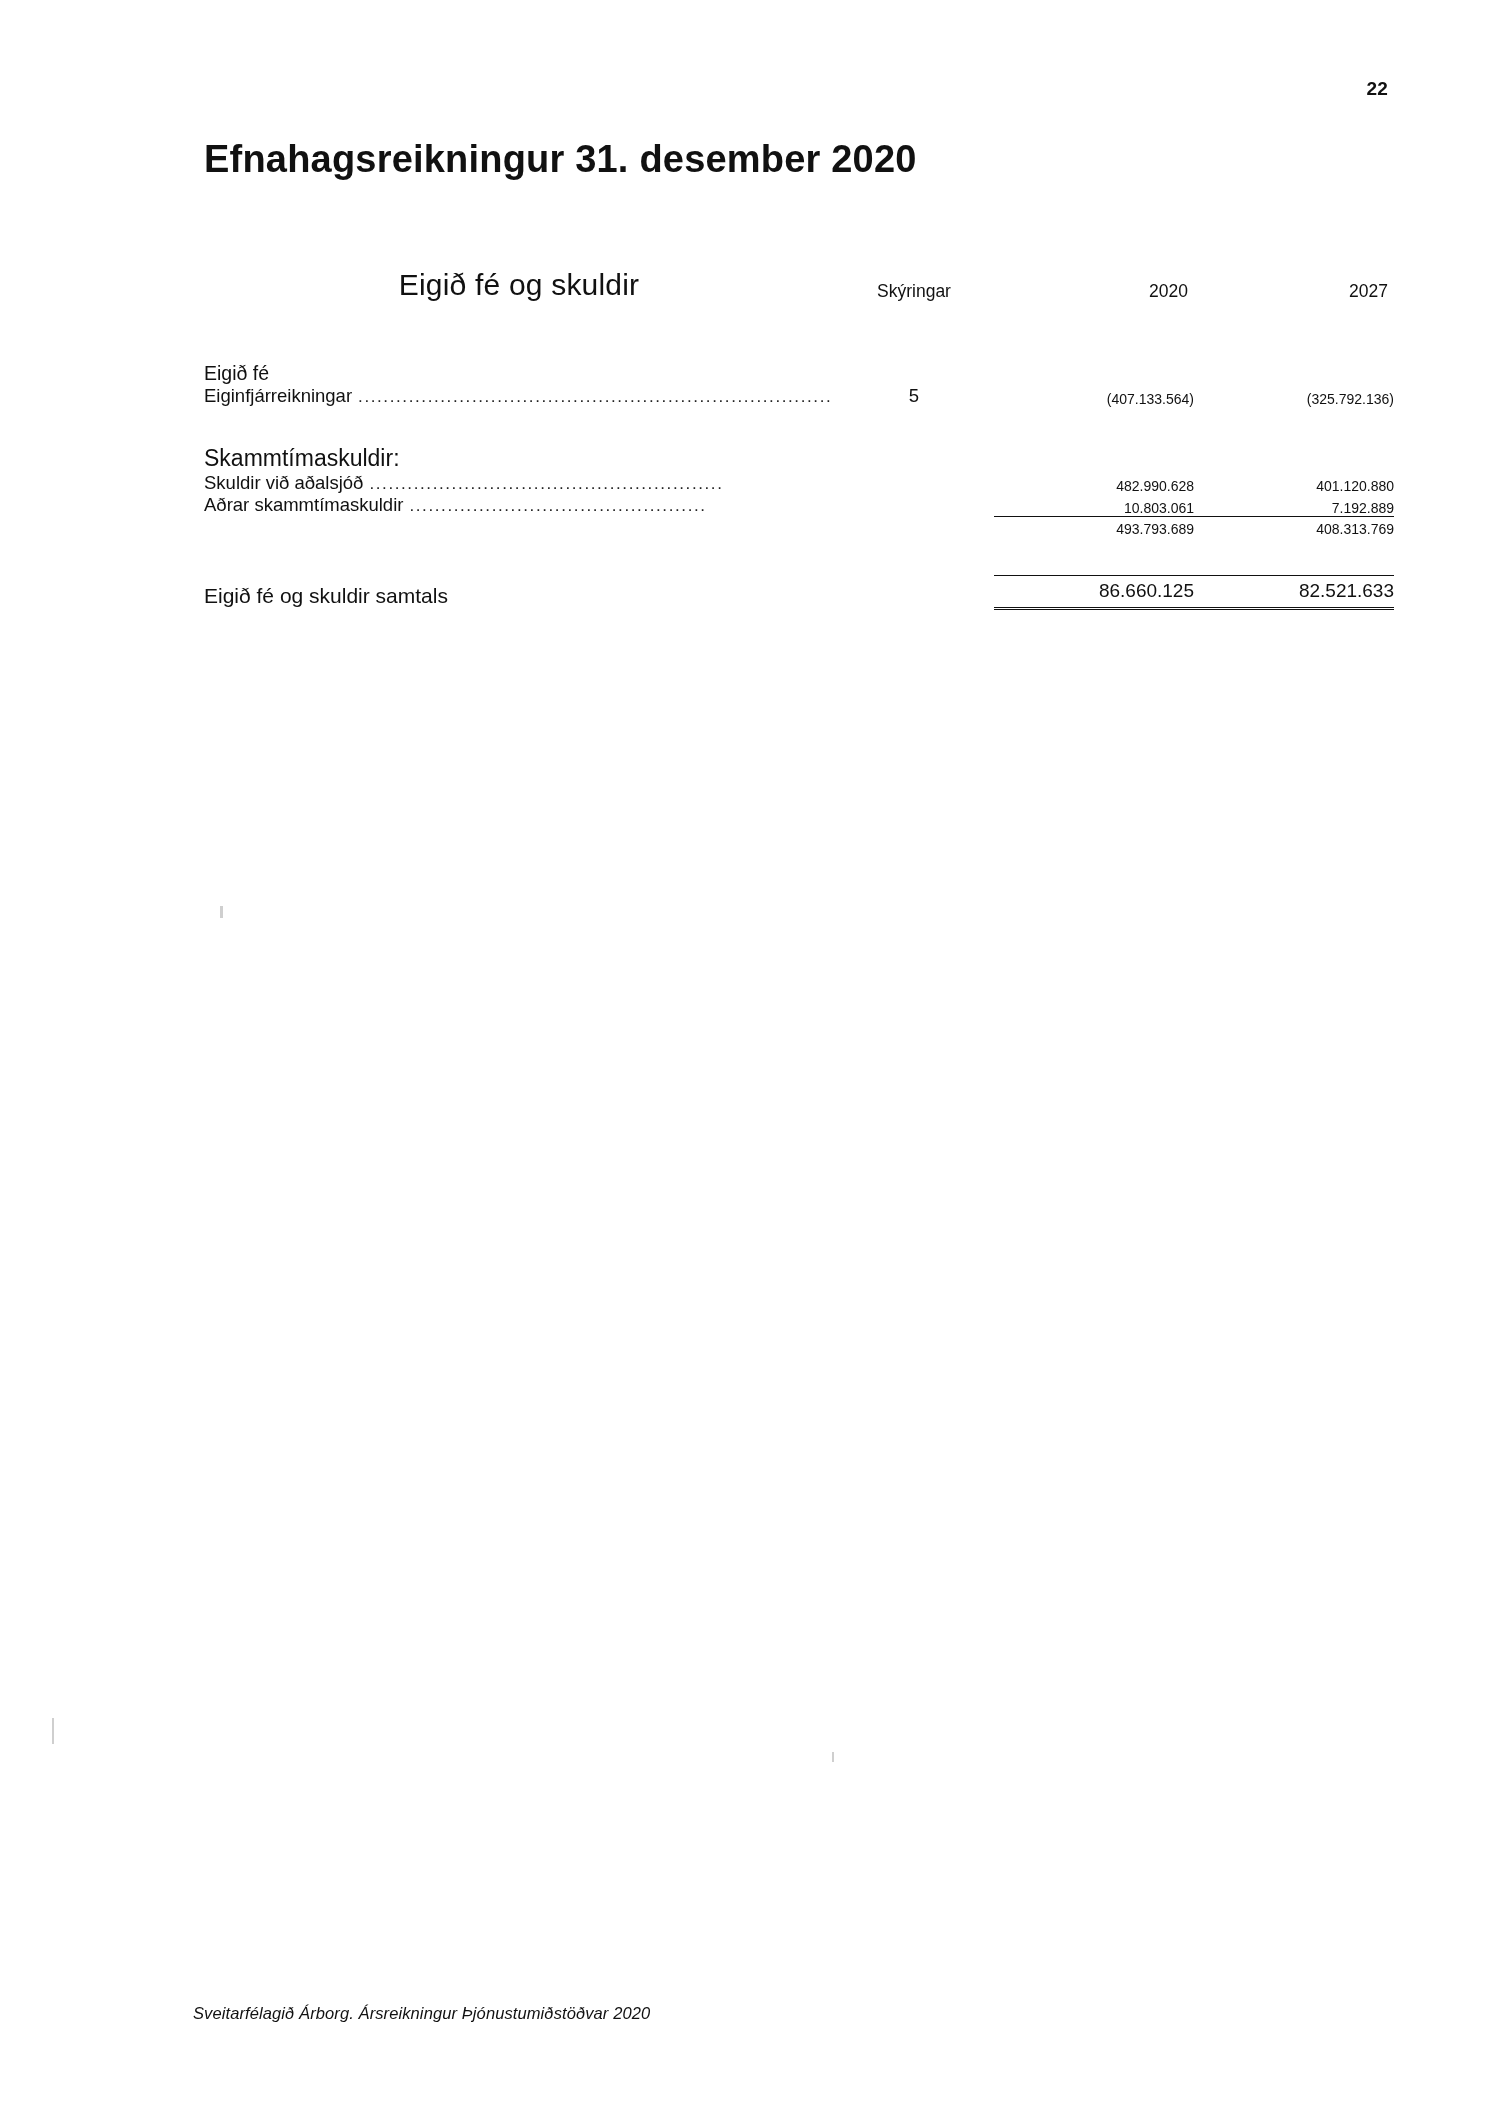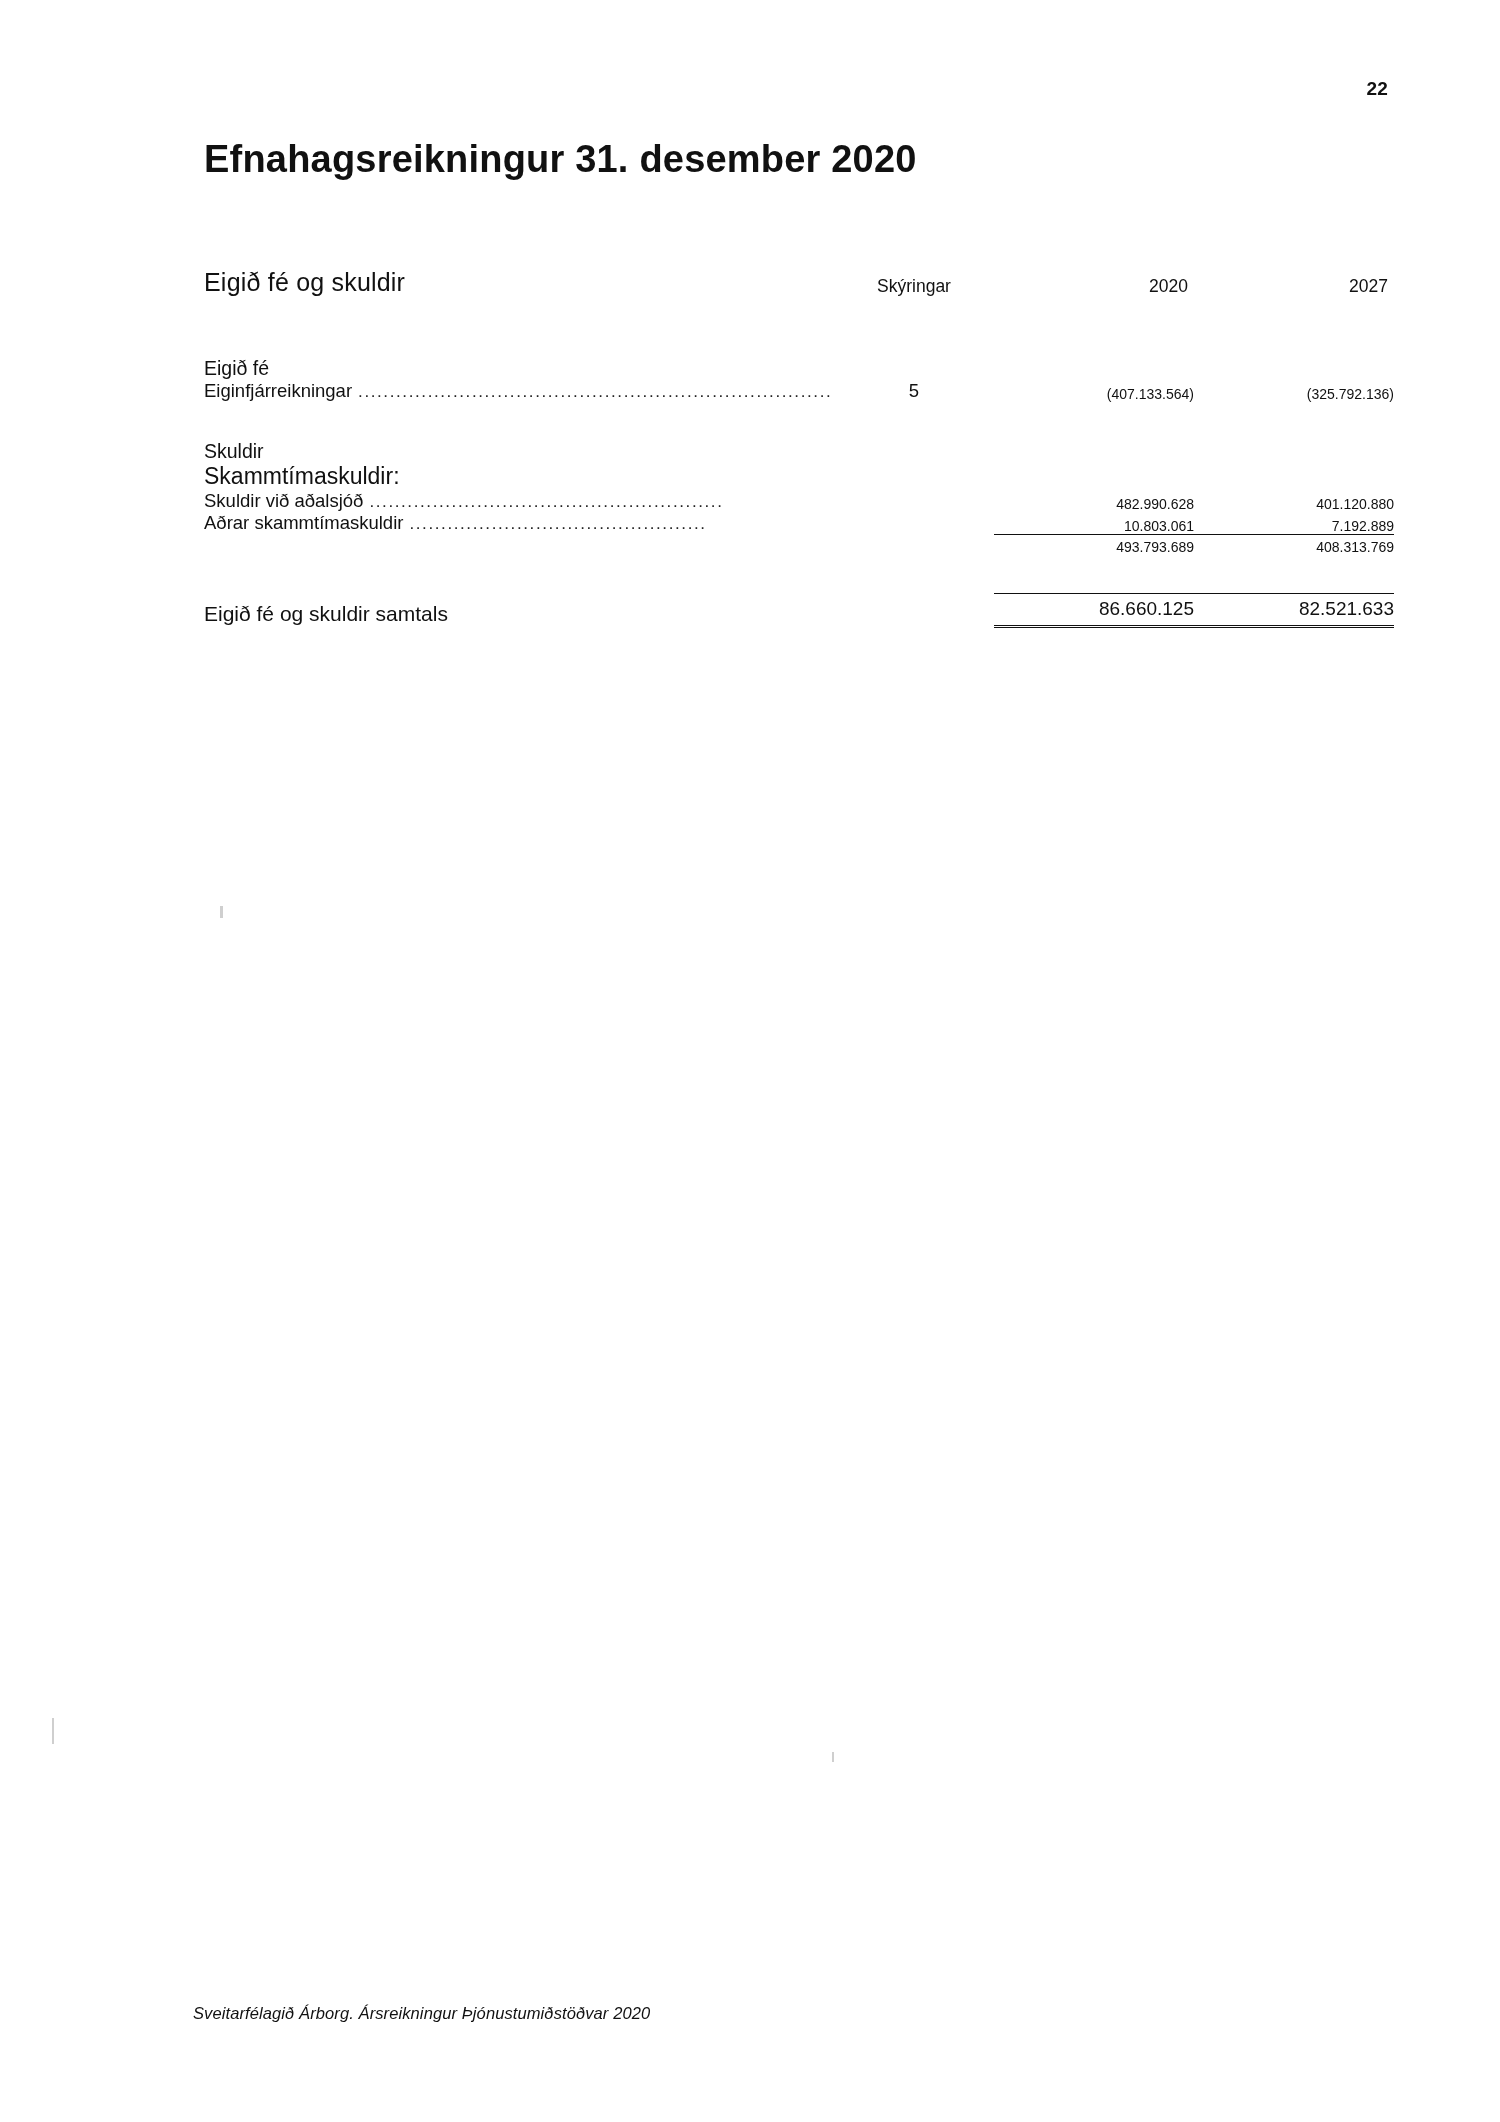--- a/index.html
+++ b/index.html
@@ -60,24 +60,25 @@
   table.fin col.c-y1     { width: 200px; }
   table.fin col.c-y2     { width: 200px; }
 
   table.fin td, table.fin th {
     padding: 0;
     vertical-align: bottom;
     font-weight: normal;
   }
 
   .hdr-section {
-    font-size: 25px;
+    font-size: 30px;
     font-weight: bold;
     letter-spacing: 0.2px;
     padding-bottom: 4px;
+    text-align: center;
   }
   .hdr-col {
     font-size: 17.5px;
     font-weight: bold;
     text-align: center;
     padding-bottom: 6px;
   }
   .hdr-col.right { text-align: right; padding-right: 6px; }
 
   .row-spacer-lg td { height: 60px; }
@@ -201,26 +202,20 @@
           <td class="item"><span>Eiginfjárreikningar</span><span class="leader">...........................................................................</span></td>
           <td class="note">5</td>
           <td class="num">(407.133.564)</td>
           <td class="num">(325.792.136)</td>
         </tr>
 
         <tr class="row-spacer-md">
             <td colspan="4"></td>
           </tr>
 
-        <tr>
-          <td class="group-head">Skuldir</td>
-          <td></td>
-            <td></td>
-            <td></td>
-        </tr>
 
         <tr>
           <td class="sub-head">Skammtímaskuldir:</td>
           <td></td>
             <td></td>
             <td></td>
         </tr>
 
         <tr>
           <td class="item"><span>Skuldir við aðalsjóð</span><span class="leader">........................................................</span></td>

